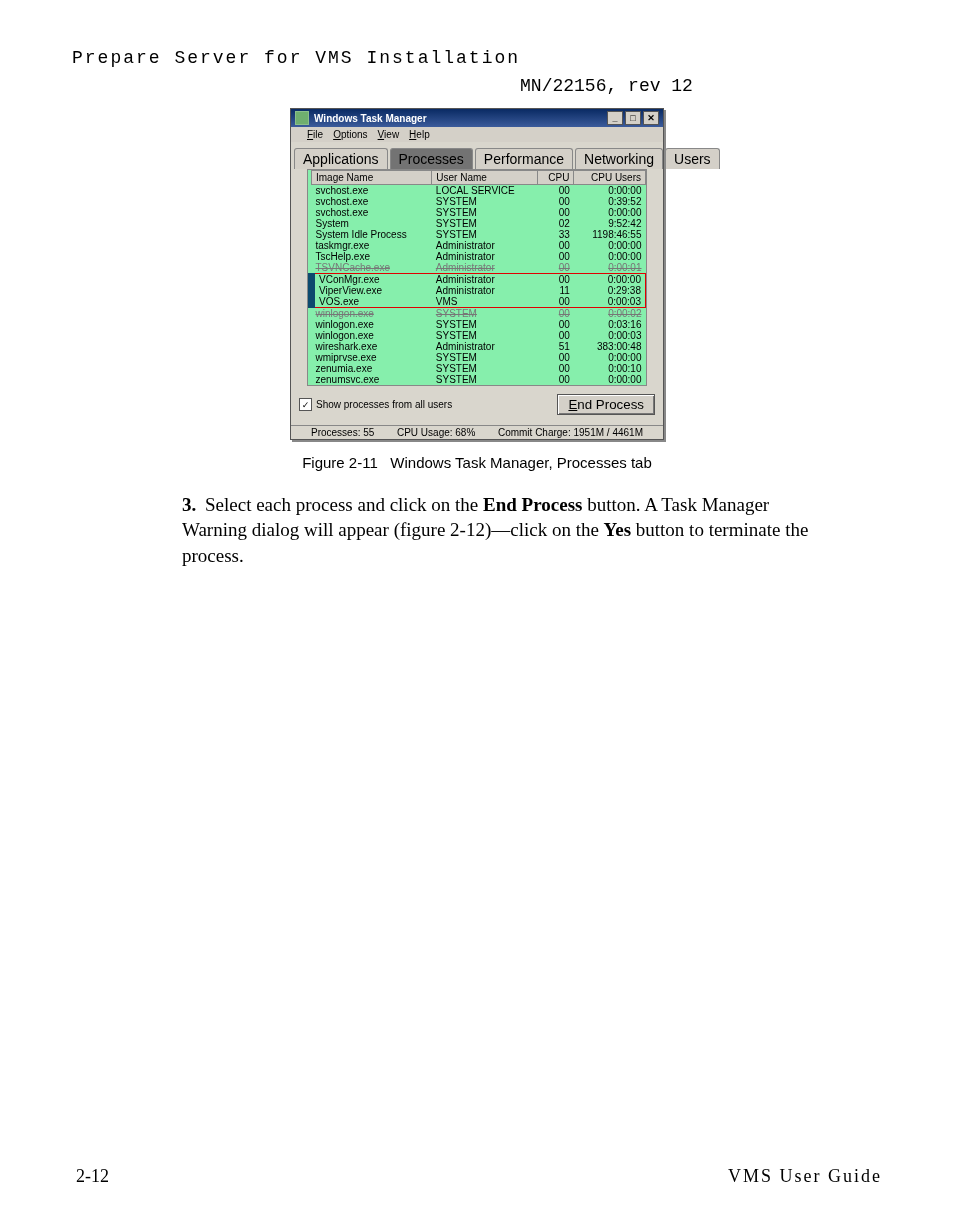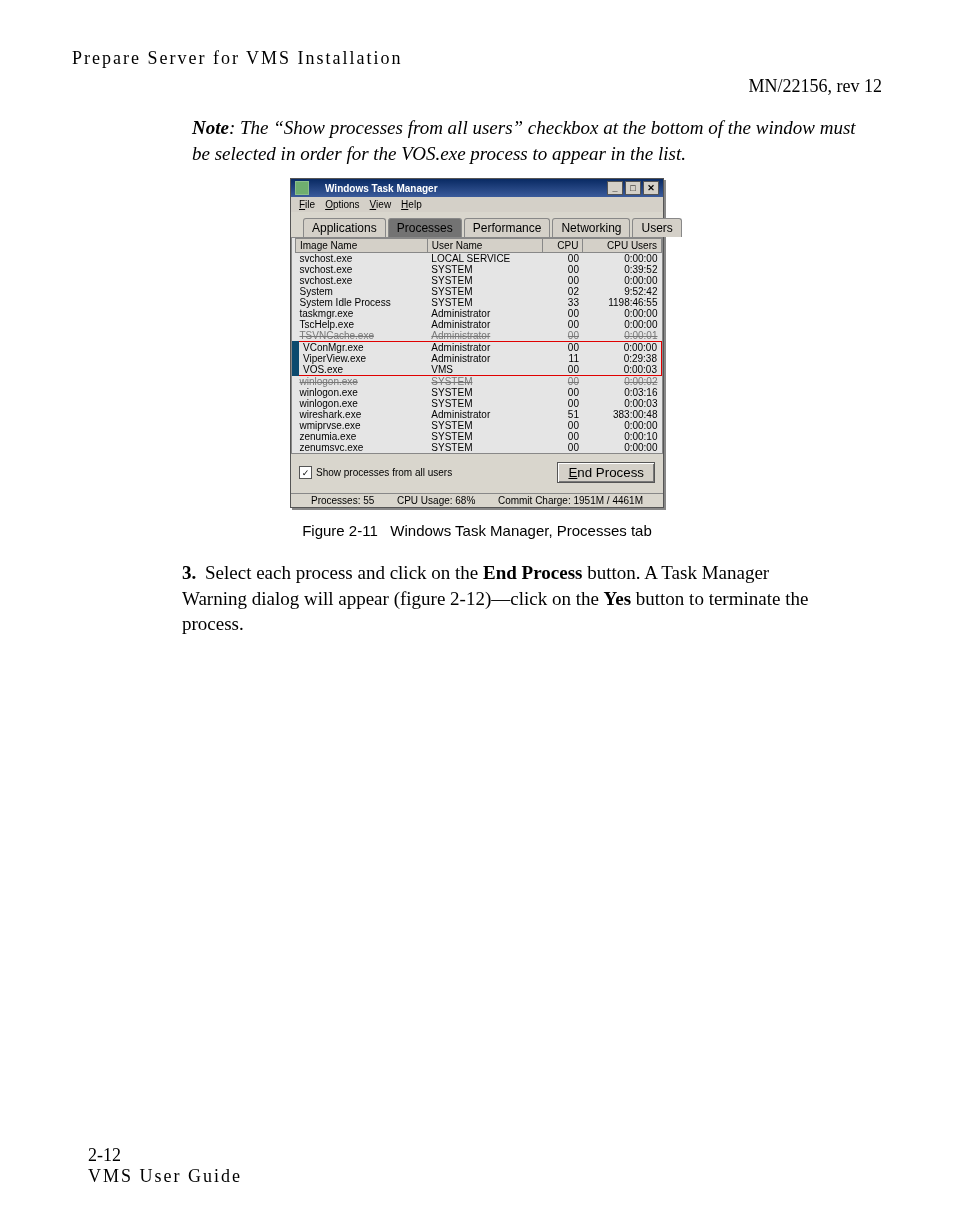--- a/index.html
+++ b/index.html
@@ -11,22 +11,21 @@
     font-family: "Times New Roman", Times, serif;
     color: #000;
     position: relative;
   }
   .page {
     padding: 48px 72px 0 72px;
     box-sizing: border-box;
   }
   .hdr {
     display: flex;
-    justify-content: space-between;
-    font-family: Liberation Serif, serif;
+    font-family: Liberation Mono, monospace;
     font-size: 18px;
     letter-spacing: 2px;
   }
   .hdr-left { letter-spacing: 2px; }
   .hdr-right { letter-spacing: 0; margin-top: 28px; }
   .note {
     margin: 18px 0 10px 120px;
     font-size: 19px;
     font-style: italic;
     line-height: 1.35;
@@ -45,41 +44,41 @@
   }
   .titlebar {
     display: flex;
     align-items: center;
     justify-content: space-between;
     background: linear-gradient(#092a63,#3b5b9b);
     color: #fff;
     padding: 2px 4px;
     font-weight: bold;
   }
-  .titlebar .left { display:flex; align-items:center; gap:16px; }
+  .titlebar .left { display:flex; align-items:center; gap:5px; }
   .tb-icon {
     width:12px; height:12px; background:#6fae6f; display:inline-block; border:1px solid #fff3;
   }
   .tb-btns { display:flex; gap:2px; }
   .tb-btn {
     width:14px; height:12px; background:#d4d0c8; color:#000; font-size:9px;
     display:flex; align-items:center; justify-content:center; border:1px solid #555;
   }
-  .menubar { display:flex; gap:10px; padding:2px 8px; background:#d4d0c8; }
+  .menubar { display:flex; gap:10px; padding:2px 16px; background:#d4d0c8; }
   .menubar span u { text-decoration: underline; }
   .tabs {
-    display:flex; margin:6px 4px 0 12px; font-size:12px;
+    display:flex; margin:6px 4px 0 3px; font-size:14px;
   }
   .tab {
     padding:2px 8px 2px 8px; border:1px solid #888; border-bottom:none;
     background:#d4d0c8; margin-right:2px; border-radius:3px 3px 0 0;
   }
   .tab.active { background:#737373; }
   .tablewrap {
-    margin:0 0; border:1px solid #888; background:#e5e5e5; padding:0;
+    margin:0 16px; border:1px solid #888; background:#86efac; padding:0;
   }
   .prtable { width:100%; border-collapse:collapse; font-size:10px; }
   .prtable th {
     background:#d4d0c8; text-align:left; font-weight:normal; padding:1px 4px;
     border:1px solid #888;
   }
   .prtable td {
     padding:0 4px; white-space:nowrap;
   }
   .prtable td.cpu, .prtable td.cput, .prtable th.cpu, .prtable th.cput { text-align:right; }
@@ -106,38 +105,35 @@
   .caption {
     text-align:center; margin:14px 0 0 0; font-family: Arial, Helvetica, sans-serif;
     font-size:15px;
   }
   .caption .figno { font-weight:normal; }
   .step {
     margin: 21px 72px 0 110px; font-size:19px; line-height:1.33;
   }
   .step .no { font-weight:bold; margin-right:4px; }
   .footer {
-    position:absolute; bottom:40px; left:88px; right:72px;
-    display:flex; justify-content:space-between; font-size:18px;flex-direction:column;
+    position:absolute; bottom:40px; left:76px; right:72px;
+    display:flex; justify-content:space-between; font-size:18px;
   }
   .footer-right { letter-spacing:2px; }
   .strike-row td { text-decoration:line-through; color:#777; }
 </style>
 </head>
 <body>
 <div class="page">
 
 <div class="hdr">
   <span class="hdr-left">Prepare Server for VMS Installation</span>
   <span class="hdr-right">MN/22156, rev 12</span>
 </div>
 
-<p class="note">
-  <span class="lead">Note</span><span>: The “Show processes from all users” checkbox at the bottom of the window must be selected in order for the VOS.exe process to appear in the list.</span>
-</p>
 
 <div class="win">
   <div class="titlebar">
     <div class="left">
       <span class="tb-icon"></span>
       <span>Windows Task Manager</span>
     </div>
     <div class="tb-btns">
       <span class="tb-btn">_</span>
       <span class="tb-btn">□</span>

